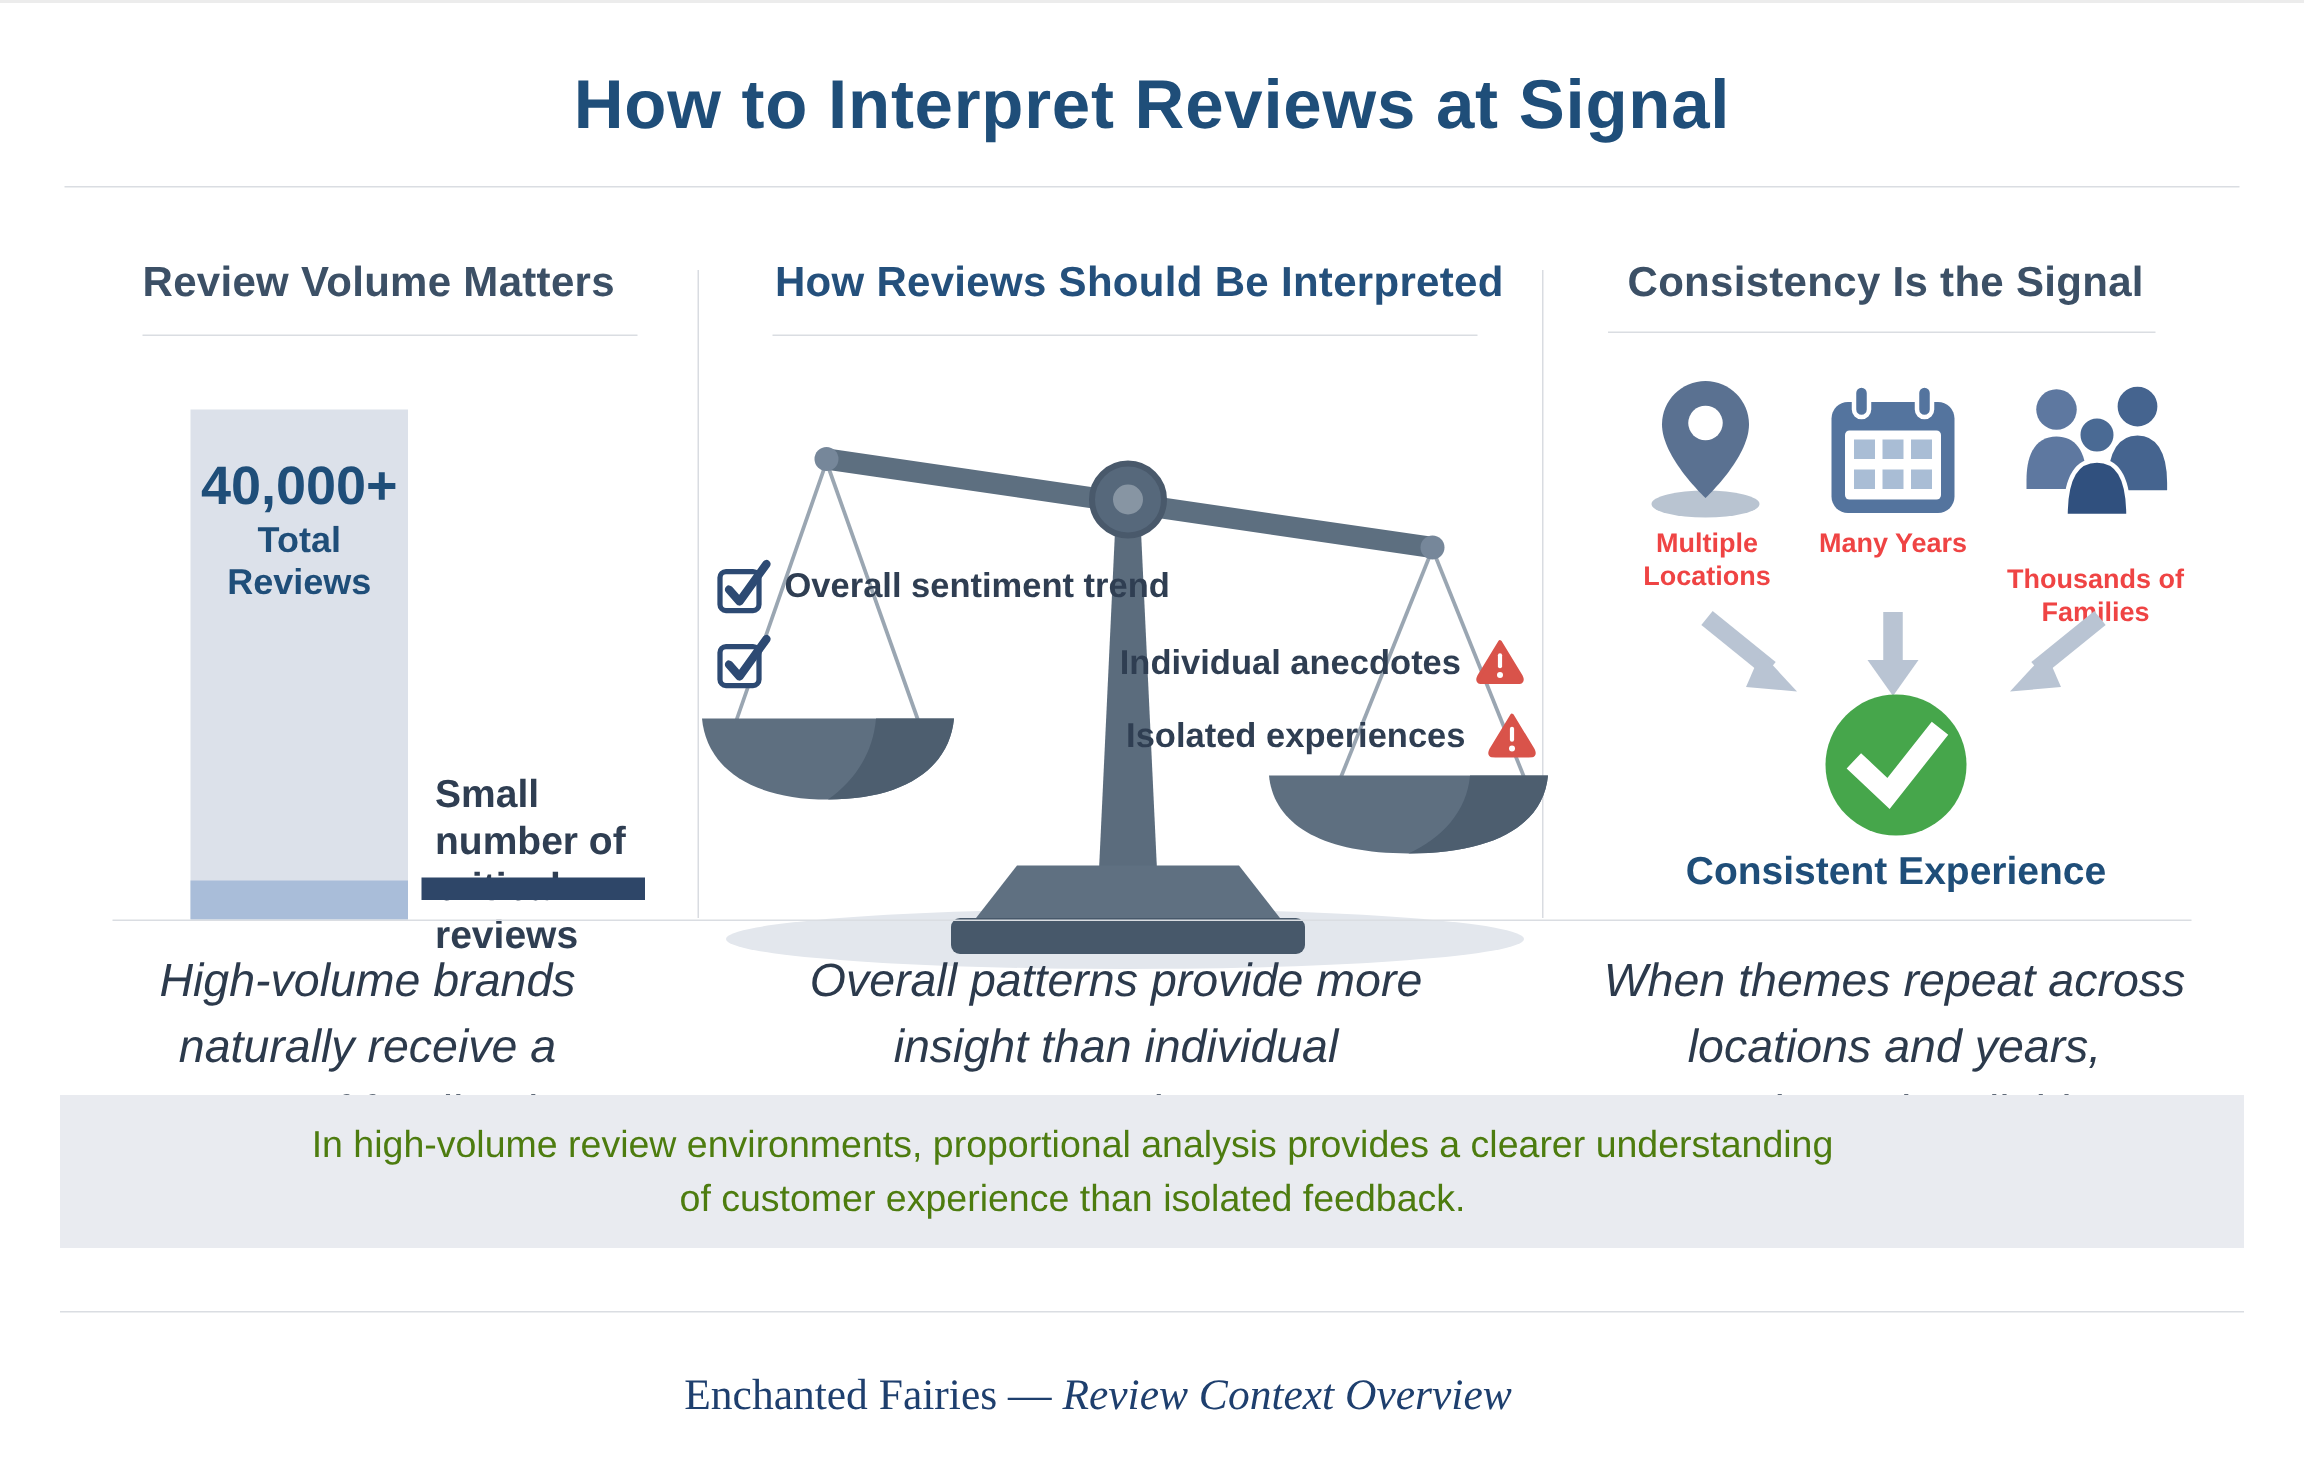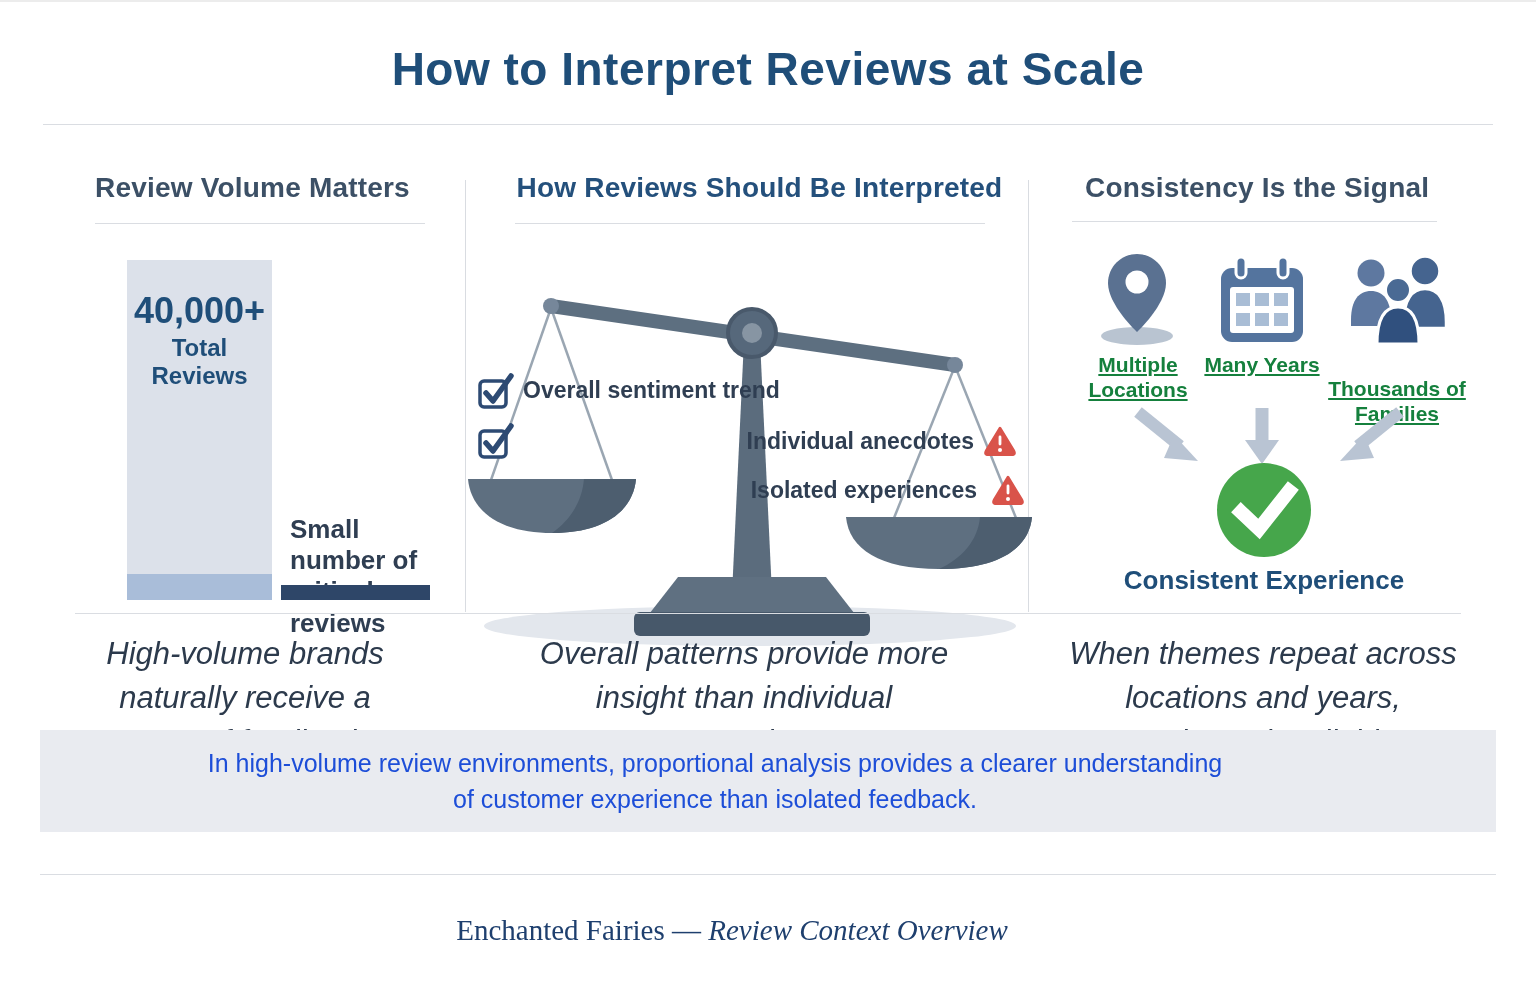--- a/index.html
+++ b/index.html
@@ -13,54 +13,54 @@
   .title {
     width:100%; top:40px; text-align:center;
     font-size:46px; font-weight:bold; color:#1f4e79; letter-spacing:0.5px;
   }
   .hr { background:#dadde2; height:1px; }
   .vr { background:#d9dce1; width:1px; }
   .col-heading { font-size:28px; font-weight:bold; color:#3c5066; letter-spacing:0.2px; }
   .col-heading.blue { color:#24507c; }
 
   
-  .big-bar { left:127px; top:258px; width:145px; height:340px; background:#dce1ea; }
+  .big-bar { left:127px; top:271px; width:145px; height:340px; background:#dce1ea; }
   .big-bar .band { position:absolute; left:0; bottom:0; width:100%; height:26px; background:#a9bdd9; }
   .big-bar .bar-text { position:absolute; top:30px; width:100%; text-align:center; color:#1f4e79; }
   .big-bar .bar-value { font-size:36px; font-weight:bold; }
   .big-bar .bar-label { font-size:24px; font-weight:bold; margin-top:2px; }
   .small-bar { left:281px; top:583px; width:149px; height:15px; background:#2e4668; }
   .small-bar-label { left:290px; top:512px; width:162px; font-size:26px; font-weight:bold; color:#2f3e52; line-height:1.2; }
 
   
   .check-item { display:flex; gap:8px; align-items:flex-start; }
   .check-item .lbl { font-size:23px; font-weight:bold; color:#2f3e52; line-height:1.15; padding-top:5px; }
   .neg-item { display:flex; gap:10px; align-items:center; }
   .neg-item .lbl { font-size:23px; font-weight:bold; color:#2f3e52; }
 
   
-  .factor-label { font-size:21px; font-weight:bold; color:#15803d; line-height:1.2; text-align:center;text-decoration:underline; }
+  .factor-label { font-size:18px; font-weight:bold; color:#ef4444; line-height:1.2; text-align:center; }
   .result-circle { left:1217px; top:461px; width:94px; height:94px; border-radius:50%; background:#46a64b; display:flex; align-items:center; justify-content:center; }
   .result-label { left:1114px; top:563px; width:300px; text-align:center; font-size:26px; font-weight:bold; color:#1f4e79; }
 
   .caption { font-style:italic; font-size:31px; color:#2c3a4c; line-height:1.42; text-align:center; }
 
   .banner { left:40px; top:728px; width:1456px; height:102px; background:#e9ebf0; display:flex; align-items:center; justify-content:center; }
-  .banner-text { text-align:center; font-size:25px; color:#1d4ed8; line-height:36px; transform:translateX(-53px); }
+  .banner-text { text-align:center; font-size:25px; color:#4d7c0f; line-height:36px; transform:translateX(-53px); }
 
   .footer { width:100%; top:912px; text-align:center; color:#1e3f6e; font-family:"Liberation Serif", serif; font-size:29px; transform:translateX(-36px); }
   .footer .brand { font-style:normal; }
   .footer .sub { font-style:italic; }
 </style>
 </head>
 <body>
 
 <div class="page">
 
-  <div class="abs title">How to Interpret Reviews at Scale</div>
+  <div class="abs title">How to Interpret Reviews at Signal</div>
   <div class="abs hr" style="left:43px; top:122px; width:1450px;"></div>
 
   <div class="abs col-heading" style="left:95px; top:170px;">Review Volume Matters</div>
   <div class="abs hr" style="left:95px; top:221px; width:330px;"></div>
 
   <div class="abs col-heading blue" style="left:478px; top:170px; width:563px; text-align:center;">How Reviews Should Be Interpreted</div>
   <div class="abs hr" style="left:515px; top:221px; width:470px;"></div>
 
   <div class="abs col-heading" style="left:1085px; top:170px;">Consistency Is the Signal</div>
   <div class="abs hr" style="left:1072px; top:219px; width:365px;"></div>

